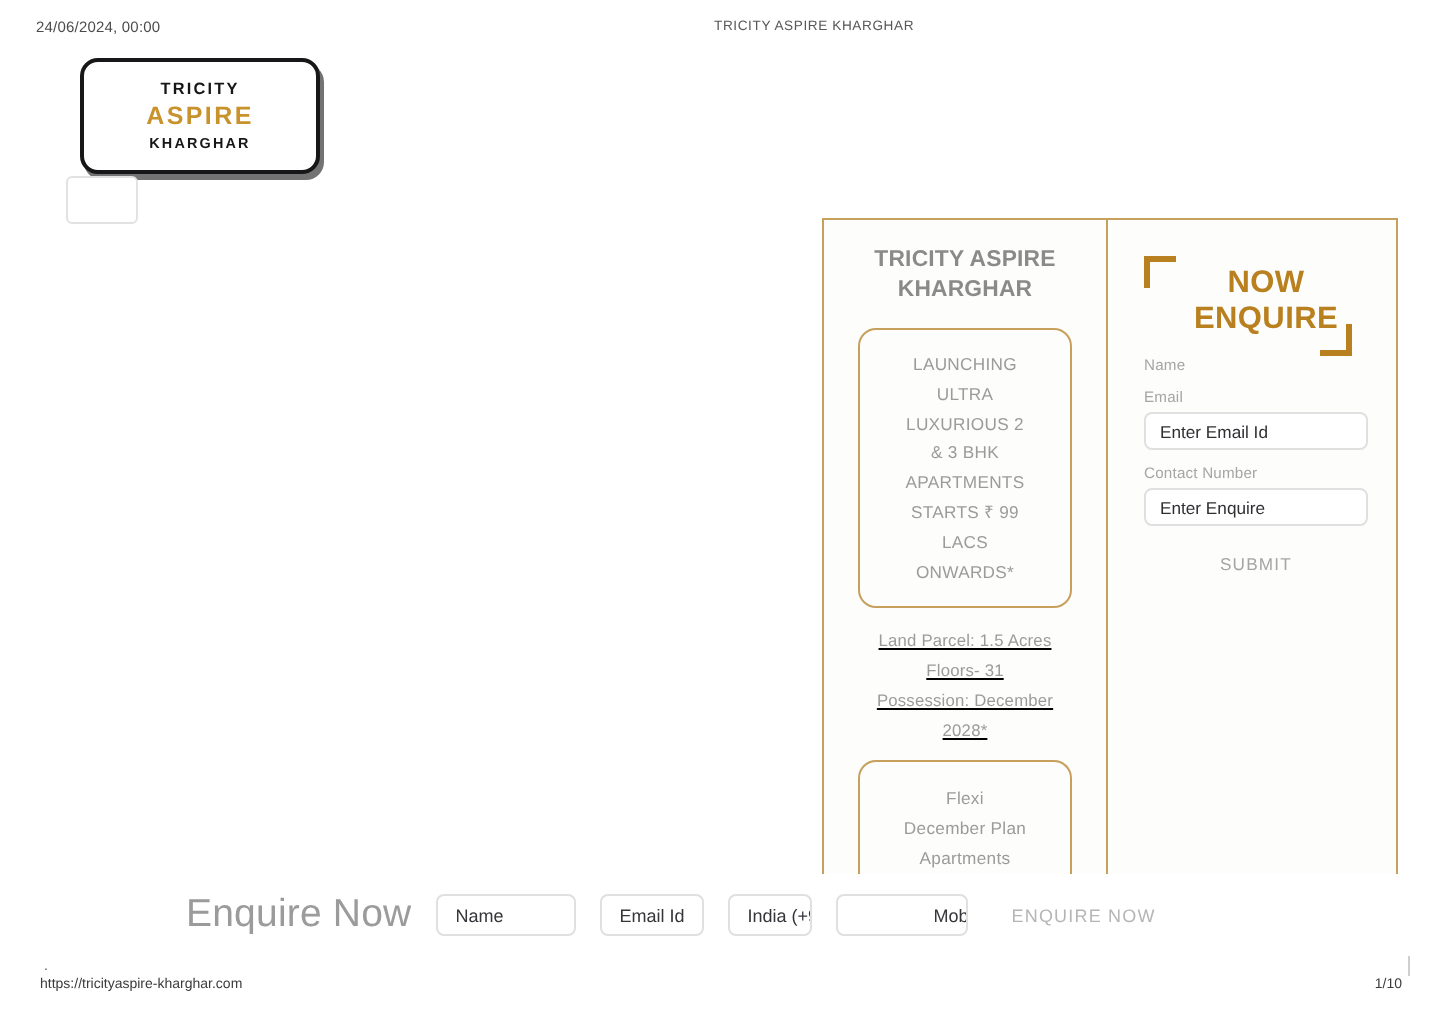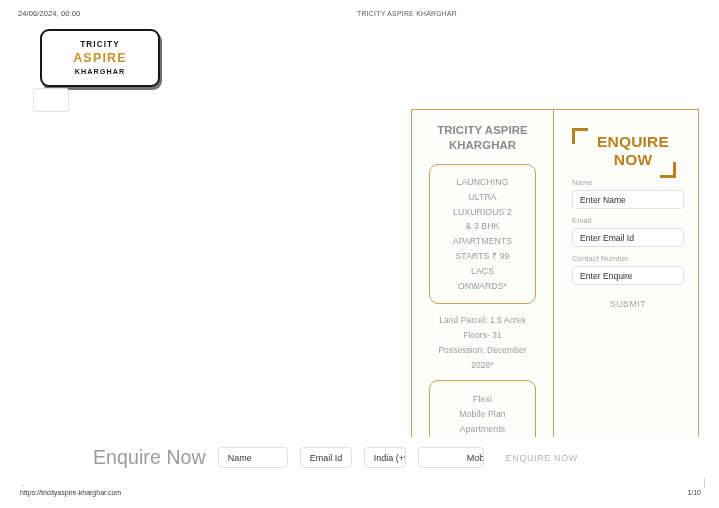--- a/index.html
+++ b/index.html
@@ -178,20 +178,21 @@
   }
   .gold-box .gb-line {
     font-size: 8.6px;
     color: #9b9b9b;
     line-height: 1.73;
     letter-spacing: 0.15px;
   }
   .facts {
     margin-top: 9px;
     padding: 0 6px;
+    text-decoration: underline;
   }
   .facts .f-line {
     font-size: 8.4px;
     color: #9b9b9b;
     line-height: 1.78;
     letter-spacing: 0.1px;
   }
   .gold-box.second {
     margin-top: 8px;
     padding: 11px 4px 9px 4px;
@@ -358,41 +359,38 @@
 
     <div class="facts">
       <div class="f-line">Land Parcel: 1.5 Acres</div>
       <div class="f-line">Floors- 31</div>
       <div class="f-line">Possession: December</div>
       <div class="f-line">2028*</div>
     </div>
 
     <div class="gold-box second">
       <div class="gb-line">Flexi</div>
-      <div class="gb-line">Mobile Plan</div>
+      <div class="gb-line">December Plan</div>
       <div class="gb-line">Apartments</div>
     </div>
   </div>
 
   <div class="card-right">
 
     <div class="enquire-head">
       <span class="bracket tl"></span>
       <span class="bracket br"></span>
       <div class="eh-text">
+        <div>NOW</div>
         <div>ENQUIRE</div>
-        <div>NOW</div>
       </div>
     </div>
 
     <div class="field-group">
       <div class="field-label">Name</div>
-      <div class="field-box">
-        <span>Enter Name</span>
-      </div>
     </div>
 
     <div class="field-group">
       <div class="field-label">Email</div>
       <div class="field-box">
         <span>Enter Email Id</span>
       </div>
     </div>
 
 

